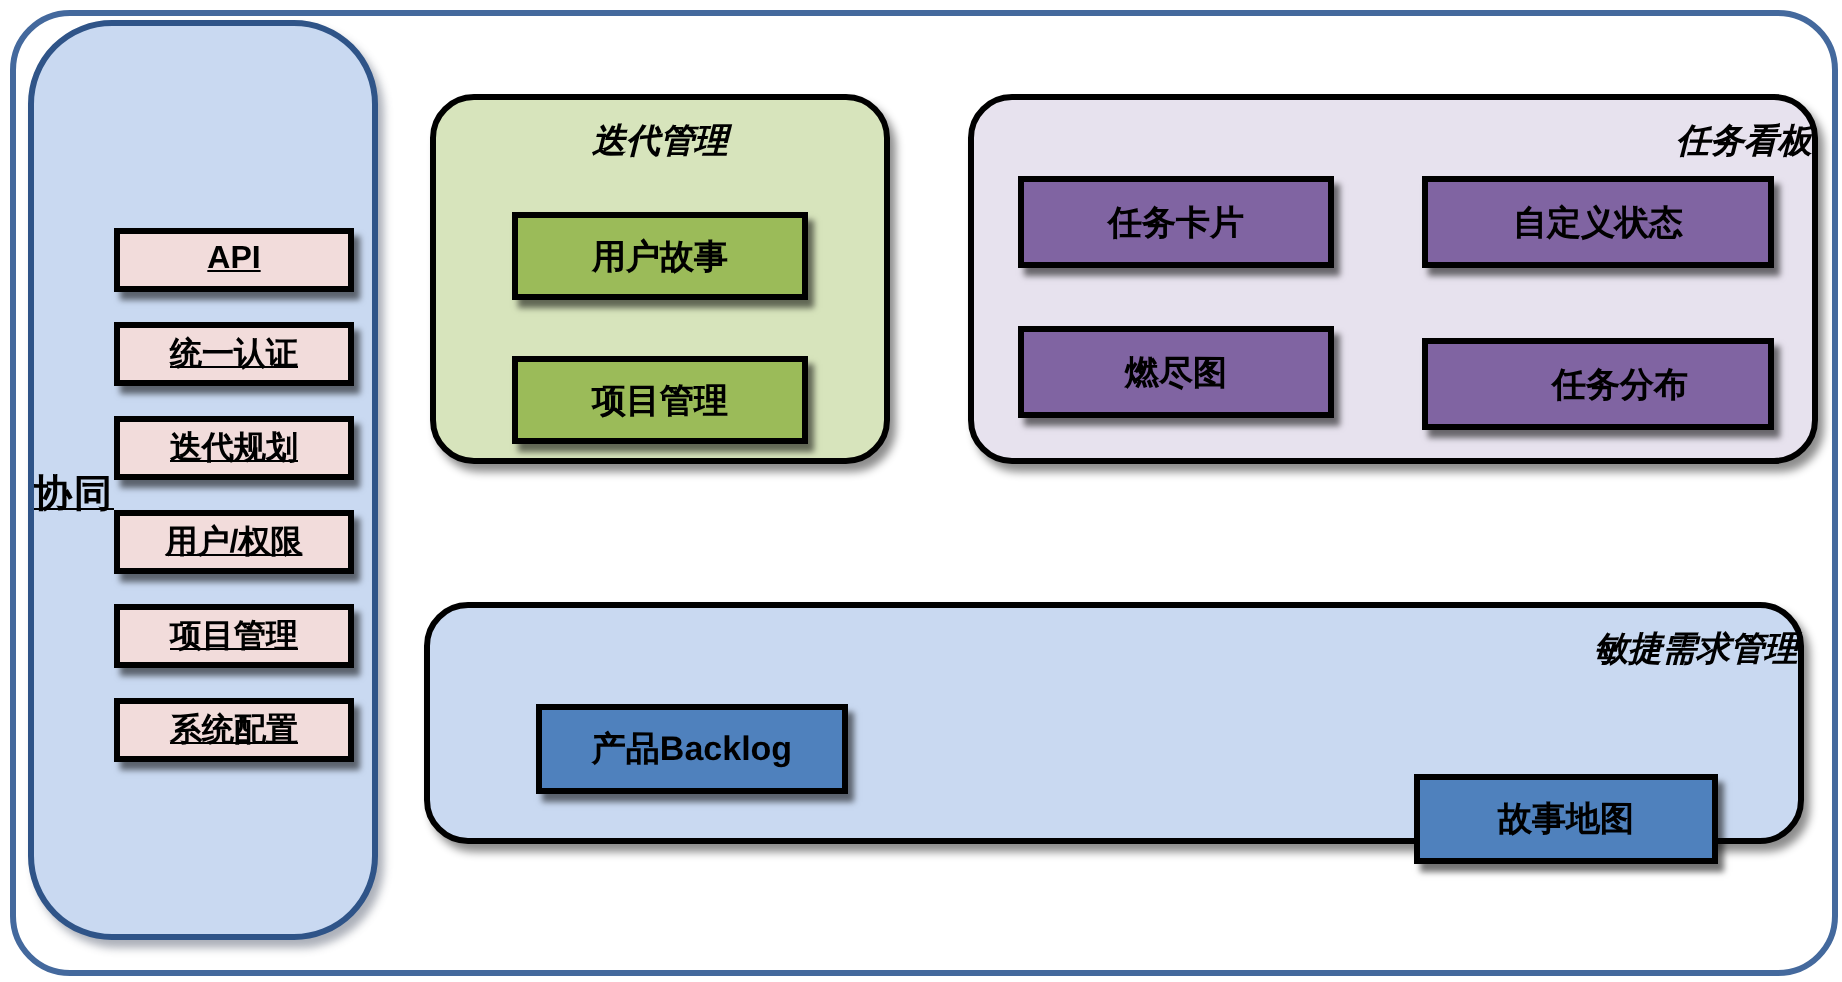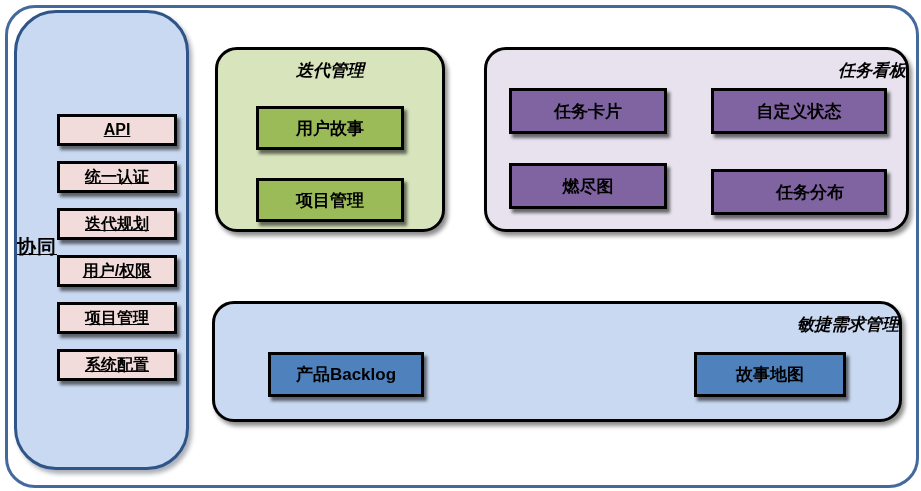--- a/index.html
+++ b/index.html
@@ -111,27 +111,27 @@
   }
   .group-kanban .offset-down { position: relative; top: 6px; padding-left: 22px; }
 
   .group-agile {
     left: 212px; top: 301px;
     width: 684px; height: 115px;
     background: var(--agile-fill, #C9D9F1);
   }
   .group-agile .group-items {
     margin-top: 16px;
-    padding: 0 53px 0 53px;
+    padding: 0 40px 0 53px;
     display: flex;
     justify-content: space-between;
   }
   .w150 { width: 150px; }
   .w140 { width: 140px; }
-  .w146 { width: 146px; }
+  .w146 { width: 146px; margin-top: 35px; }
 </style>
 </head>
 <body>
 
 <div class="frame"></div>
 
 <div class="sidebar">
   <div class="sidebar-title">协同</div>
   <div class="sidebar-items">
     <div class="box pink-box">API</div>

